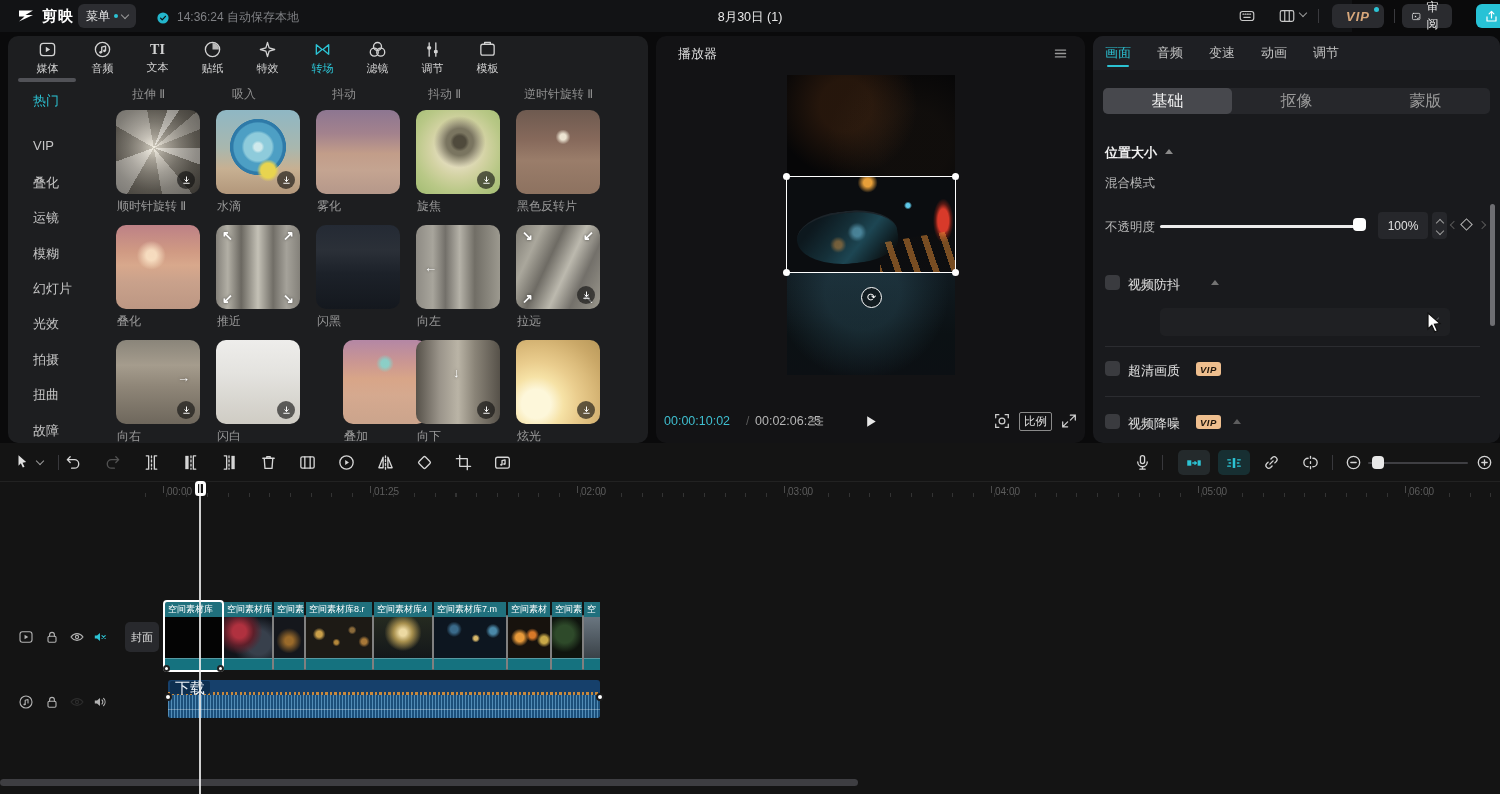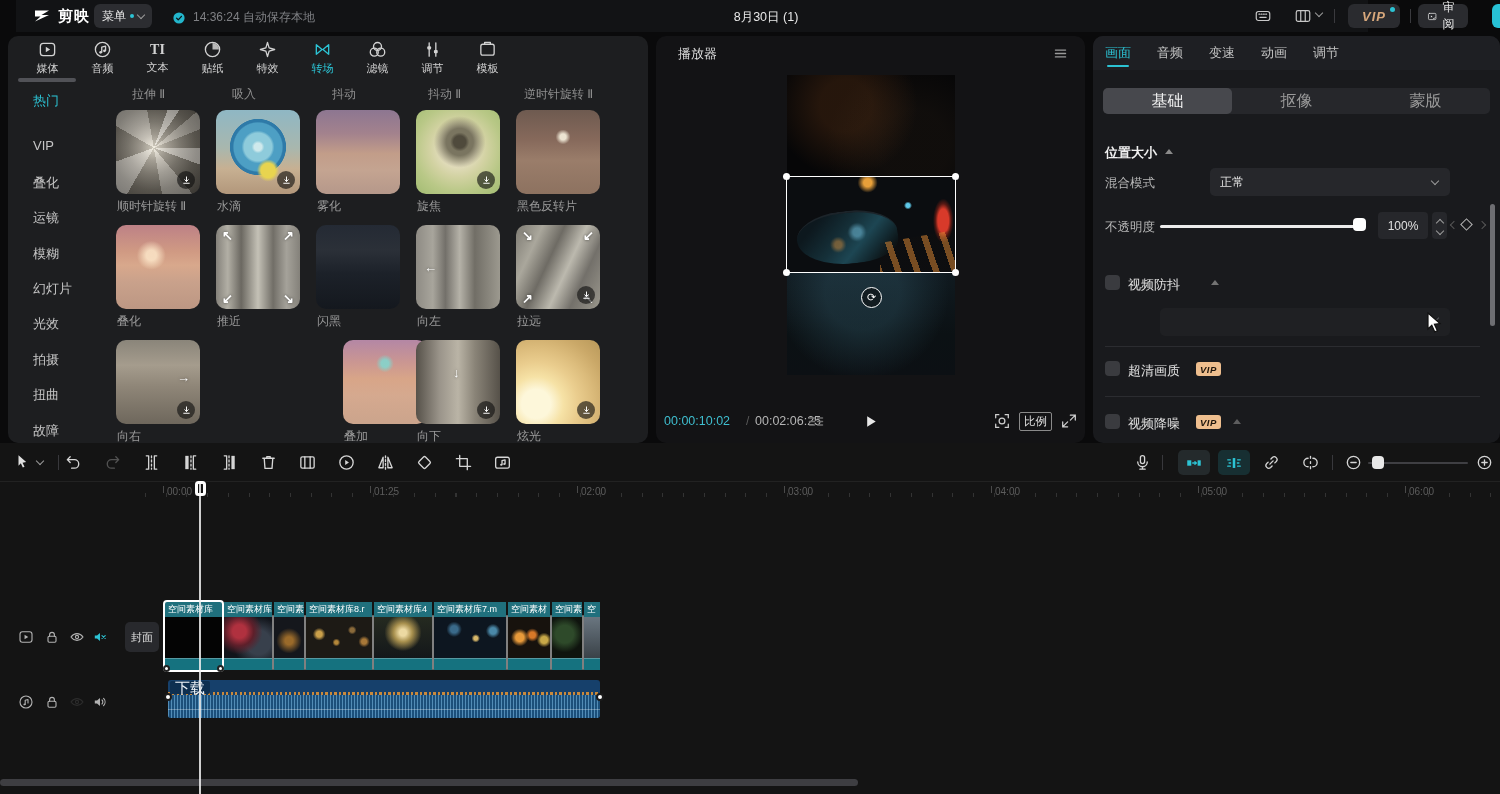--- a/index.html
+++ b/index.html
@@ -1,21 +1,21 @@
 <!DOCTYPE html>
 <html><head>
 <meta charset="utf-8">
 <style>
 *{margin:0;padding:0;box-sizing:border-box}
 html,body{width:1500px;height:794px;overflow:hidden}
 body{background:#0a0a0b;font-family:"Liberation Sans",sans-serif;color:#ddd;position:relative}
 .ic{display:inline-flex;align-items:center;justify-content:center}
 .ic svg{width:100%;height:100%;display:block}
 
-#topbar{position:absolute;left:16px;top:0;width:1352px;height:32px;background:#121315;display:flex;align-items:center}
+#topbar{position:absolute;left:0;top:0;width:1352px;height:32px;background:#121315;display:flex;align-items:center}
 #logo{position:absolute;left:16px;top:6px;display:flex;align-items:center;gap:6px;color:#fff}
 #logo .ic{width:20px;height:20px}
 #logo-text{font-size:15px;font-weight:bold;letter-spacing:1px}
 #menu-btn{position:absolute;left:78px;top:4px;height:24px;background:#2c2d31;border-radius:6px;display:flex;align-items:center;gap:4px;padding:0 8px;font-size:12px;color:#e8e8e8}
 #menu-btn .dot{width:4px;height:4px;border-radius:50%;background:#2cc3d4}
 .chev{width:6px;height:6px;border-right:1.4px solid #9a9a9a;border-bottom:1.4px solid #9a9a9a;transform:rotate(45deg);margin-top:-3px}
 #autosave{position:absolute;left:156px;top:9px;display:flex;align-items:center;gap:7px;font-size:12px;color:#7f8084}
 #autosave .ic{width:14px;height:14px}
 #doc-title{position:absolute;left:600px;top:9px;width:300px;text-align:center;font-size:12.5px;color:#e8e8e8}
 .tb-icon{position:absolute;top:7px;width:18px;height:18px;color:#c8c8c8}
@@ -424,20 +424,30 @@
         <div class="thumb art-cityright">
           <span class="arw a-cr">→</span>
           <span class="dl">
             <svg viewBox="0 0 20 20" fill="none" stroke="currentColor" stroke-width="1.8" stroke-linecap="round" stroke-linejoin="round">
               <path d="M10 3.5v8M6.8 8.5l3.2 3.2 3.2-3.2M5 15h10"></path>
             </svg>
           </span>
         </div>
         <div class="tlabel">向右</div>
       </div>
+      <div class="tcell" style="left: 108px; top: 260px;">
+        <div class="thumb art-flashwhite">
+          <span class="dl">
+            <svg viewBox="0 0 20 20" fill="none" stroke="currentColor" stroke-width="1.8" stroke-linecap="round" stroke-linejoin="round">
+              <path d="M10 3.5v8M6.8 8.5l3.2 3.2 3.2-3.2M5 15h10"></path>
+            </svg>
+          </span>
+        </div>
+        <div class="tlabel">闪白</div>
+      </div>
       <div class="tcell" style="left: 208px; top: 260px; margin-left: 27px;">
         <div class="thumb art-overlaysun"></div>
         <div class="tlabel">叠加</div>
       </div>
       <div class="tcell" style="left: 308px; top: 260px;">
         <div class="thumb art-citydown">
           <span class="arw a-cd">↓</span>
           <span class="dl">
             <svg viewBox="0 0 20 20" fill="none" stroke="currentColor" stroke-width="1.8" stroke-linecap="round" stroke-linejoin="round">
               <path d="M10 3.5v8M6.8 8.5l3.2 3.2 3.2-3.2M5 15h10"></path>
@@ -521,24 +531,20 @@
       <div class="itab">调节</div>
     </div>
   <div id="subtabs">
       <div class="stab active">基础</div>
       <div class="stab">抠像</div>
       <div class="stab">蒙版</div>
     </div>
   <div id="sec-title">位置大小</div>
   <span id="sec-tri" class="tri-up"></span>
   <div id="blend-label" class="insp-label">混合模式</div>
-  <div id="blend-select">
-    <span>正常</span>
-      <span class="chev"></span>
-  </div>
   <div id="opacity-label" class="insp-label">不透明度</div>
   <div id="op-slider"></div>
   <div id="op-handle"></div>
   <div id="op-value">100%</div>
   <div id="op-stepper">
       <span class="chev up"></span>
       <span class="chev"></span>
     </div>
   <span id="kf-prev"></span>
   <span id="kf-diamond"></span>

